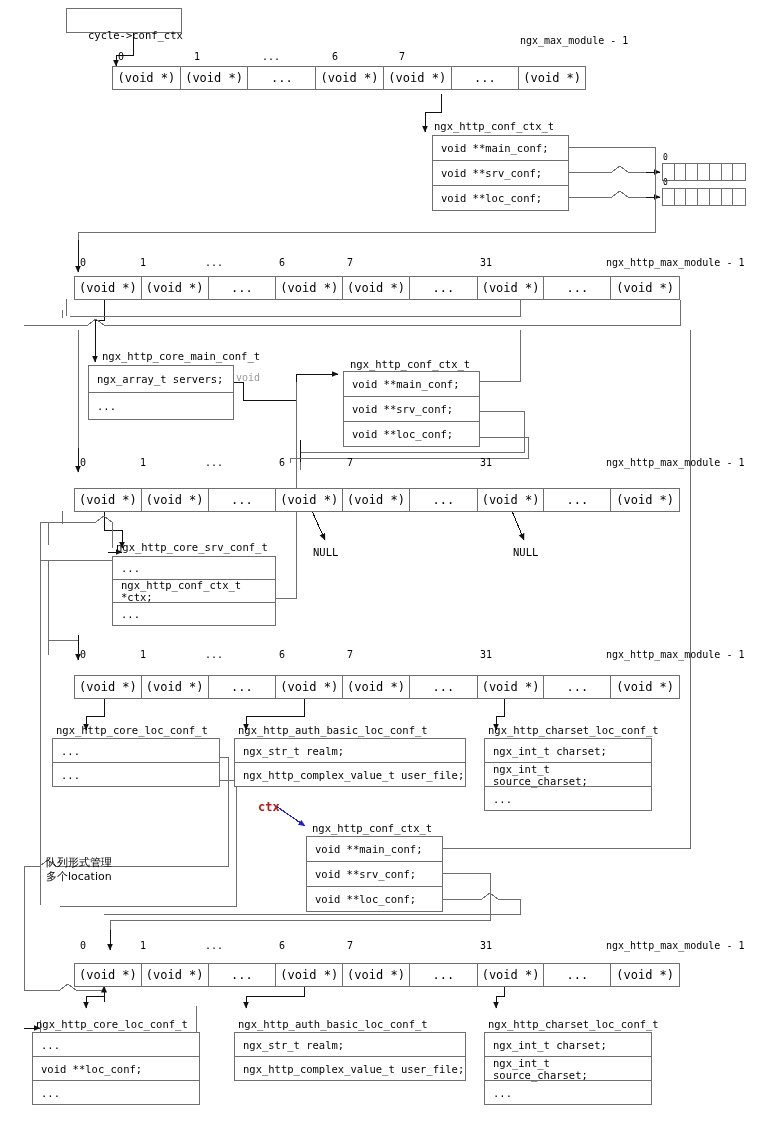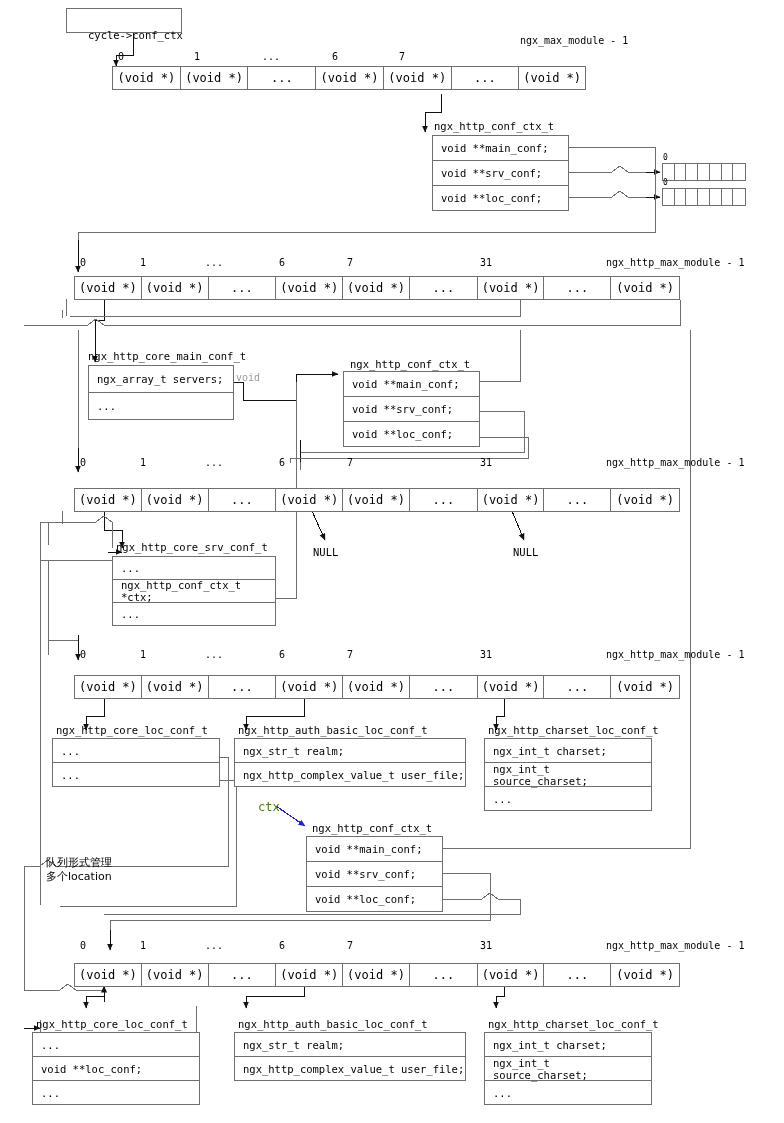--- a/index.html
+++ b/index.html
@@ -21,21 +21,21 @@
   .arr > div:last-child{border-right:none;}
 
   
   .st{position:absolute;box-sizing:border-box;}
   .st .row{border:1px solid #6f6f6f;box-sizing:border-box;height:26px;
            display:flex;align-items:center;padding-left:8px;font-size:10.5px;background:#fff;
            margin-top:-1px;}
   .st .row:first-child{margin-top:0;}
 
   .title{position:absolute;white-space:nowrap;font-size:10.5px;}
-  .blue{color:#4d7c0f;font-size:12px;position:absolute;white-space:nowrap;}
+  .blue{color:#b91c1c;font-size:12px;position:absolute;white-space:nowrap;font-weight:bold;}
   .cjk{position:absolute;white-space:pre;font-size:11px;line-height:14px;
        font-family:"DejaVu Sans","Liberation Sans",sans-serif;}
   .nul{position:absolute;white-space:nowrap;font-size:10.5px;}
   .elts{position:absolute;white-space:nowrap;font-size:10px;color:#9a9a9a;}
   .mini{position:absolute;height:18px;border:1px solid #6f6f6f;box-sizing:border-box;display:flex;background:#fff;}
   .mini>div{border-right:1px solid #6f6f6f;box-sizing:border-box;height:100%;}
   .mini>div:last-child{border-right:none;}
 </style>
 </head>
 <body>
@@ -195,21 +195,21 @@
     <div style="width:67px;">(void *)</div>
     <div style="width:68px;">...</div>
     <div style="width:67px;">(void *)</div>
     <div style="width:67px;">(void *)</div>
     <div style="width:68px;">...</div>
     <div style="width:67px;">(void *)</div>
     <div style="width:67px;">...</div>
     <div style="width:68px;">(void *)</div>
   </div>
 
-  <div class="title" style="left:88px;top:350px;">ngx_http_core_main_conf_t</div>
+  <div class="title" style="left:102px;top:350px;">ngx_http_core_main_conf_t</div>
   <div class="st" style="left:88px;top:365px;width:146px;border-radius:23px;">
     <div class="row" style="height:28px;">ngx_array_t servers;</div>
     <div class="row" style="height:28px;">...</div>
   </div>
   <div class="elts" style="left:236px;top:372px;">void</div>
 
   <div class="title" style="left:350px;top:358px;">ngx_http_conf_ctx_t</div>
   <div class="st" style="left:343px;top:371px;width:137px;">
     <div class="row">void **main_conf;</div>
     <div class="row">void **srv_conf;</div>

